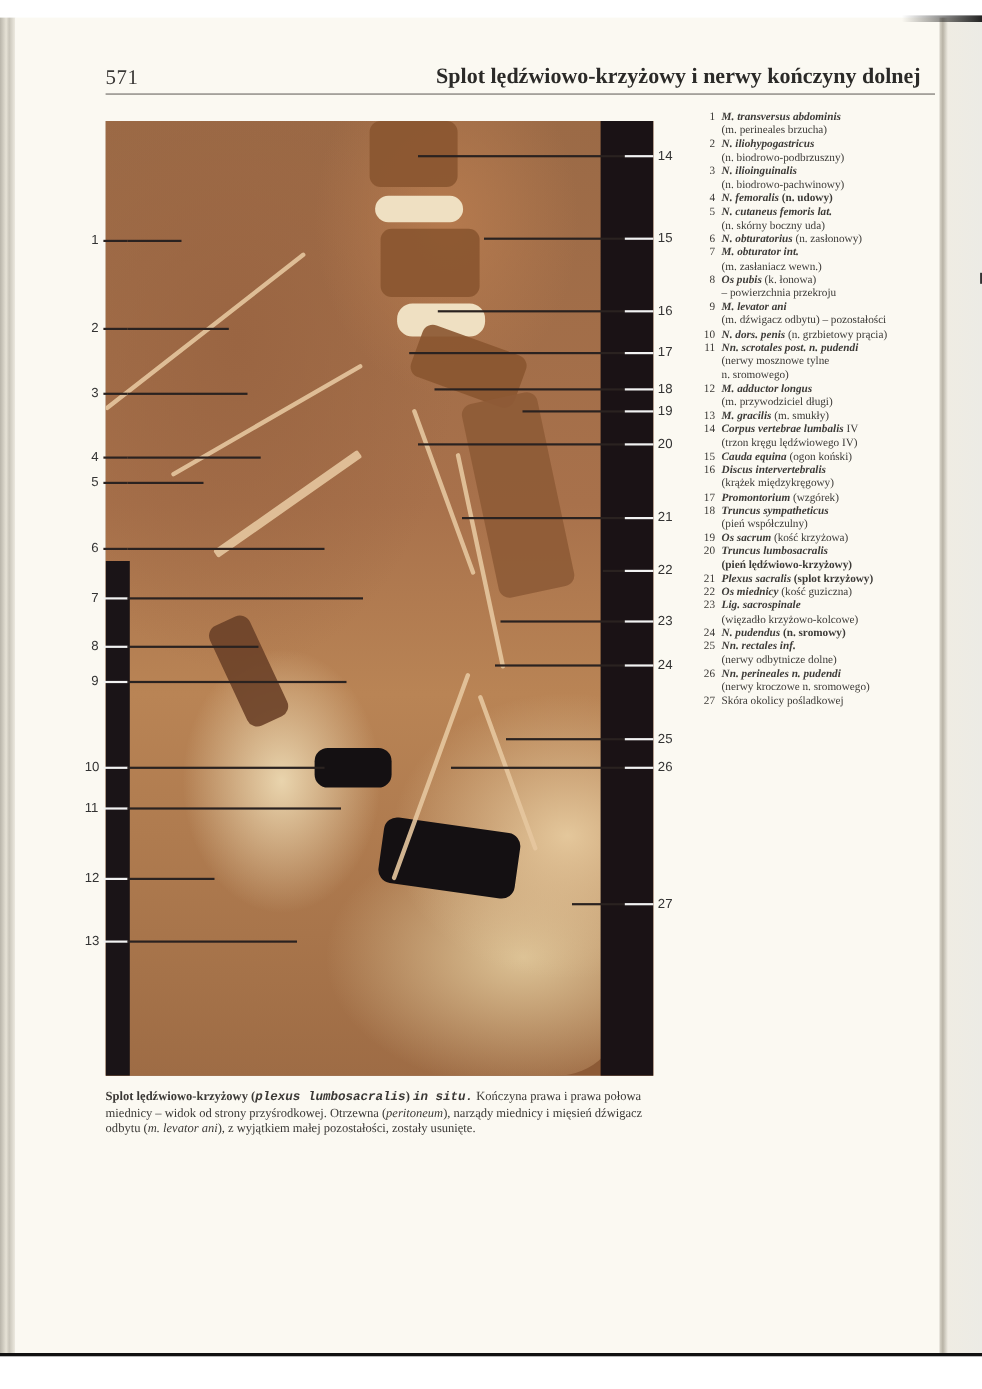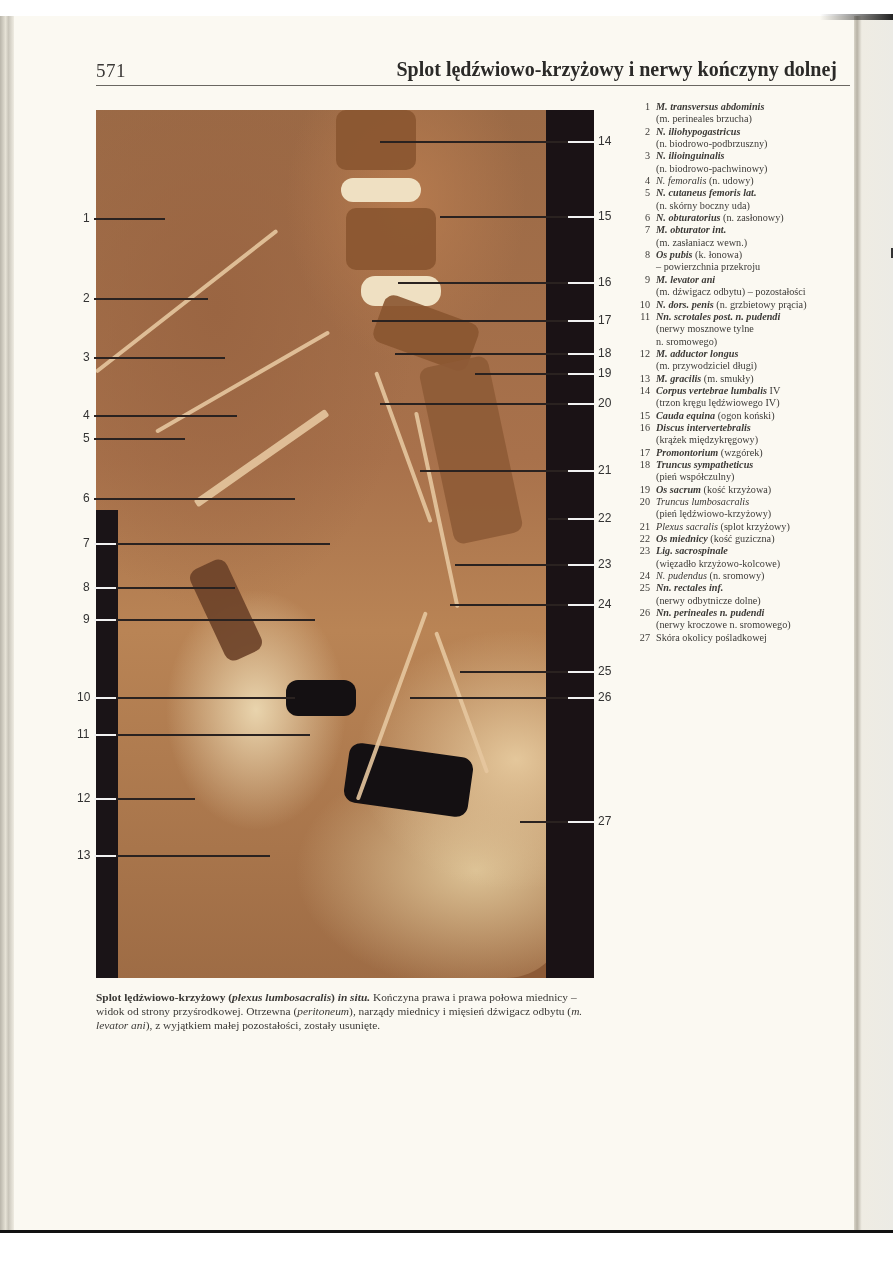--- a/index.html
+++ b/index.html
@@ -51,26 +51,26 @@
   .figure .nerve { position:absolute; background:#e6c79f; height:4px; transform-origin:left center; border-radius:2px; opacity:0.9; }
 
   .callout-num { position:absolute; font-family:"Liberation Sans", sans-serif; font-size:12px; color:#333; }
   .callout-line { position:absolute; height:1.5px; background:#2a2220; }
   .callout-line.white { background:#f2f2f2; }
 
   .legend { position:absolute; left:636px; top:101px; width:215px; font-size:10.2px; line-height:12.35px; color:#3c3a37; }
   .legend .item { position:relative; padding-left:20px; }
   .legend .num { position:absolute; left:0; width:14px; text-align:right; }
   .legend .latin { font-style:italic;font-weight:bold; }
-  .legend .bold { font-weight:normal; }
+  .legend .bold { font-weight:bold; }
   .legend .sub { display:block; }
 
   .caption { position:absolute; left:96px; top:990px; width:500px; font-size:11.4px; line-height:14px; color:#3a3835; }
   .caption .b { font-weight:bold; }
-  .caption .bi { font-weight:bold; font-style:italic; }
+  .caption .bi { font-weight:bold; font-style:italic;font-family:Liberation Mono, monospace; }
   .caption .i { font-style:italic; }
 </style>
 </head>
 <body>
 
 <div class="left-edge"></div>
 <div class="page"></div>
 <div class="right-page">
     <div class="mark"></div>
   </div>

